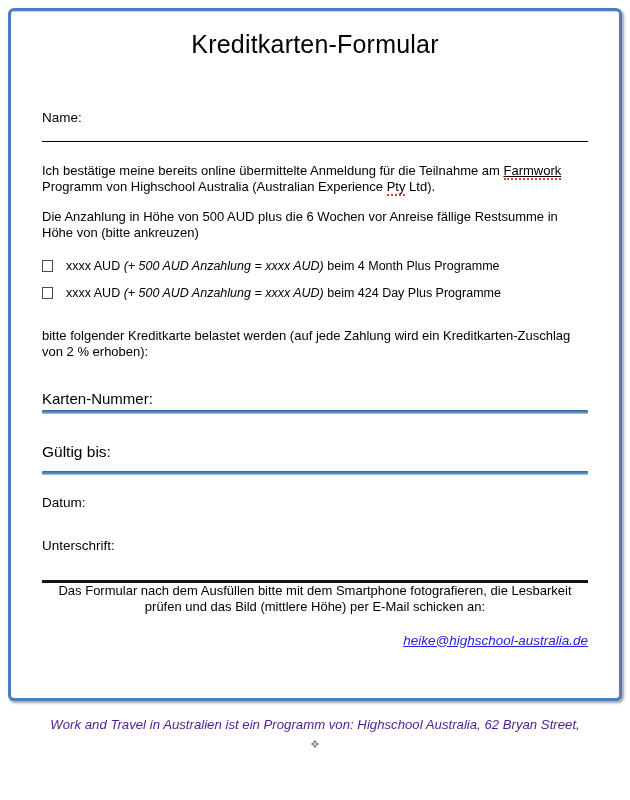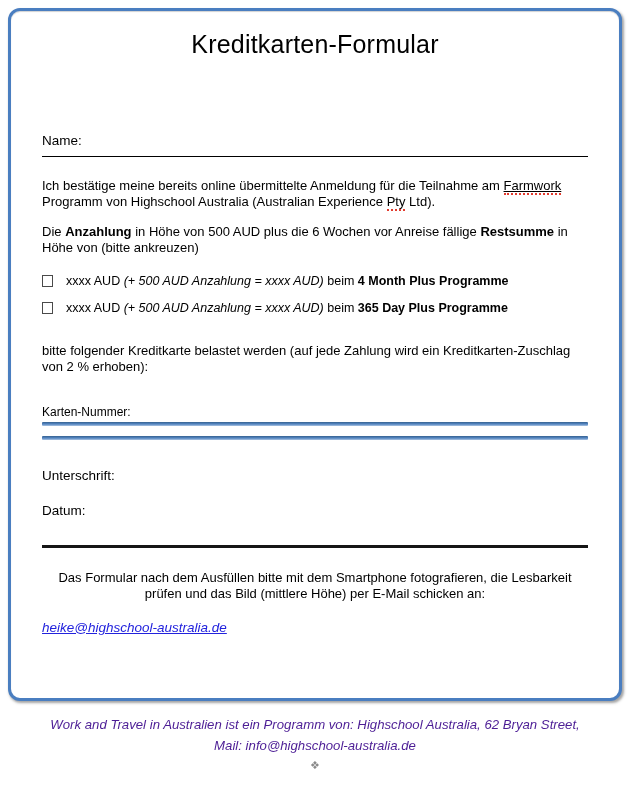--- a/index.html
+++ b/index.html
@@ -3,54 +3,54 @@
 <meta charset="utf-8">
 <style>
   * { box-sizing: border-box; }
   html, body { margin:0; padding:0; }
   body {
     width:630px; height:800px; overflow:hidden; background:#ffffff;
     font-family:"Liberation Sans","DejaVu Sans",sans-serif; color:#000;
   }
   .page {
     width:614px; height:693px; margin:8px 8px 0;
-    border:3px solid #4a7ec0; border-radius:12px;
+    border:3px solid #4a7ec0; border-radius:6px;
     box-shadow:1.5px 2px 2.5px rgba(90,90,90,.55), inset 0 1px 1px rgba(0,0,0,.18);
     padding:0 31px; background:#fff;
   }
   .title { margin:19px 0 0; text-align:center; font-size:25px; font-weight:400; letter-spacing:.2px; }
-  .name-row { margin-top:74px; display:flex; border-bottom:1.5px solid #000; padding-bottom:8px; font-size:13.5px; }
+  .name-row { margin-top:51px; display:flex; border-bottom:1.5px solid #000; padding-bottom:16px; font-size:13.5px; }
   .name-row .pair1 { width:269px; display:flex; }
   .name-row .pair2 { flex:1; display:flex; }
   .name-row .blank { flex:1; }
   .body-p { font-size:13px; line-height:15.5px; margin:0; }
   .intro { margin-top:21px; }
   .payment { margin-top:15px; }
   .charge { margin-top:28px; }
-  .b { font-weight:bold; }
+  .b { font-weight:normal; }
   .i { font-style:italic; }
   .spell { border-bottom:2px dotted #e23b2e;margin-top:44px; }
   .spell.underlined { text-decoration:underline; }
   .opt { font-size:12.5px; margin:0; white-space:nowrap; }
   .opt1 { margin-top:19px; }
   .opt2 { margin-top:13px; }
   .cb { display:inline-block; width:11px; height:12px; border:1px solid #4a4a4a; background:#fff; margin-right:13px; vertical-align:-2px; cursor:pointer; }
-  .field-label-lg { font-size:12px; margin:0; }
+  .field-label-lg { font-size:15px; margin:0; }
   .kn { margin-top:31px; }
   .gb { margin-top:29px; font-size:15.5px; }
   .blue-bar { height:4px; border-radius:1px;
     background:linear-gradient(to bottom,#36618e 0%,#4f81bd 45%,#7fa5d3 80%,#b9cde4 100%); }
   .bar-kn { margin-top:3px; }
   .bar-gb { margin-top:10px; }
   .field-label-sm { font-size:13.5px; margin:0; }
   .datum { margin-top:20px; }
   .unterschrift { margin-top:28px; }
   .black-rule { height:2.5px; background:#151515; margin-top:27px; }
-  .note { margin-top:22px; text-align:center; font-size:13px; line-height:16px; }
-  .email-row { text-align:left; margin-top:16px; }
+  .note { margin-top:0; text-align:center; font-size:13px; line-height:16px; }
+  .email-row { text-align:right; margin-top:16px; }
   .email-row a { color:#2222dd; font-style:italic; font-size:13.5px; text-decoration:underline; }
   .legal { margin-top:13px; text-align:center; color:#4c1d95; font-style:italic; font-size:13.2px; line-height:21px; }
   .ornament { text-align:center; color:#8a8a8a; font-size:11px; margin-top:3px; }
 </style>
 </head>
 <body>
 
 <div class="page">
 
   <h1 class="title">Kreditkarten-Formular</h1>
@@ -70,47 +70,47 @@
   <p class="body-p payment">
     <span>Die </span><span class="b">Anzahlung</span><span> in Höhe von 500 AUD plus die 6 Wochen vor Anreise fällige </span><span class="b">Restsumme</span><span> in</span><br>
     <span>Höhe von (bitte ankreuzen)</span>
   </p>
 
   <p class="opt opt1">
     <span class="cb"></span><span>xxxx AUD </span><span class="i">(+ 500 AUD Anzahlung = xxxx AUD)</span><span> beim </span><span class="b">4 Month Plus Programme</span>
   </p>
 
   <p class="opt opt2">
-    <span class="cb"></span><span>xxxx AUD </span><span class="i">(+ 500 AUD Anzahlung = xxxx AUD)</span><span> beim </span><span class="b">365 Day Plus Programme</span>
+    <span class="cb"></span><span>xxxx AUD </span><span class="i">(+ 500 AUD Anzahlung = xxxx AUD)</span><span> beim </span><span class="b">424 Day Plus Programme</span>
   </p>
 
   <p class="body-p charge">
     <span>bitte folgender Kreditkarte belastet werden (auf jede Zahlung wird ein Kreditkarten-Zuschlag</span><br>
     <span>von 2 % erhoben):</span>
   </p>
 
   <p class="field-label-lg kn">Karten-Nummer:</p>
   <div class="blue-bar bar-kn"></div>
 
+  <p class="field-label-lg gb">Gültig bis:</p>
   <div class="blue-bar bar-gb"></div>
 
+  <p class="field-label-sm datum">Datum:</p>
+
   <p class="field-label-sm unterschrift">Unterschrift:</p>
-
-  <p class="field-label-sm datum">Datum:</p>
 
   <div class="black-rule"></div>
 
   <p class="note">
     <span>Das Formular nach dem Ausfüllen bitte mit dem Smartphone fotografieren, die Lesbarkeit</span><br>
     <span>prüfen und das Bild (mittlere Höhe) per E-Mail schicken an:</span>
   </p>
 
   <div class="email-row">
     <a href="#">heike@highschool-australia.de</a>
   </div>
 
 </div>
 
 <div class="legal">
   <div>Work and Travel in Australien ist ein Programm von: Highschool Australia, 62 Bryan Street,</div>
-  <div>Mail: info@highschool-australia.de</div>
 </div>
 <div class="ornament">❖</div>
 
 </body></html>

